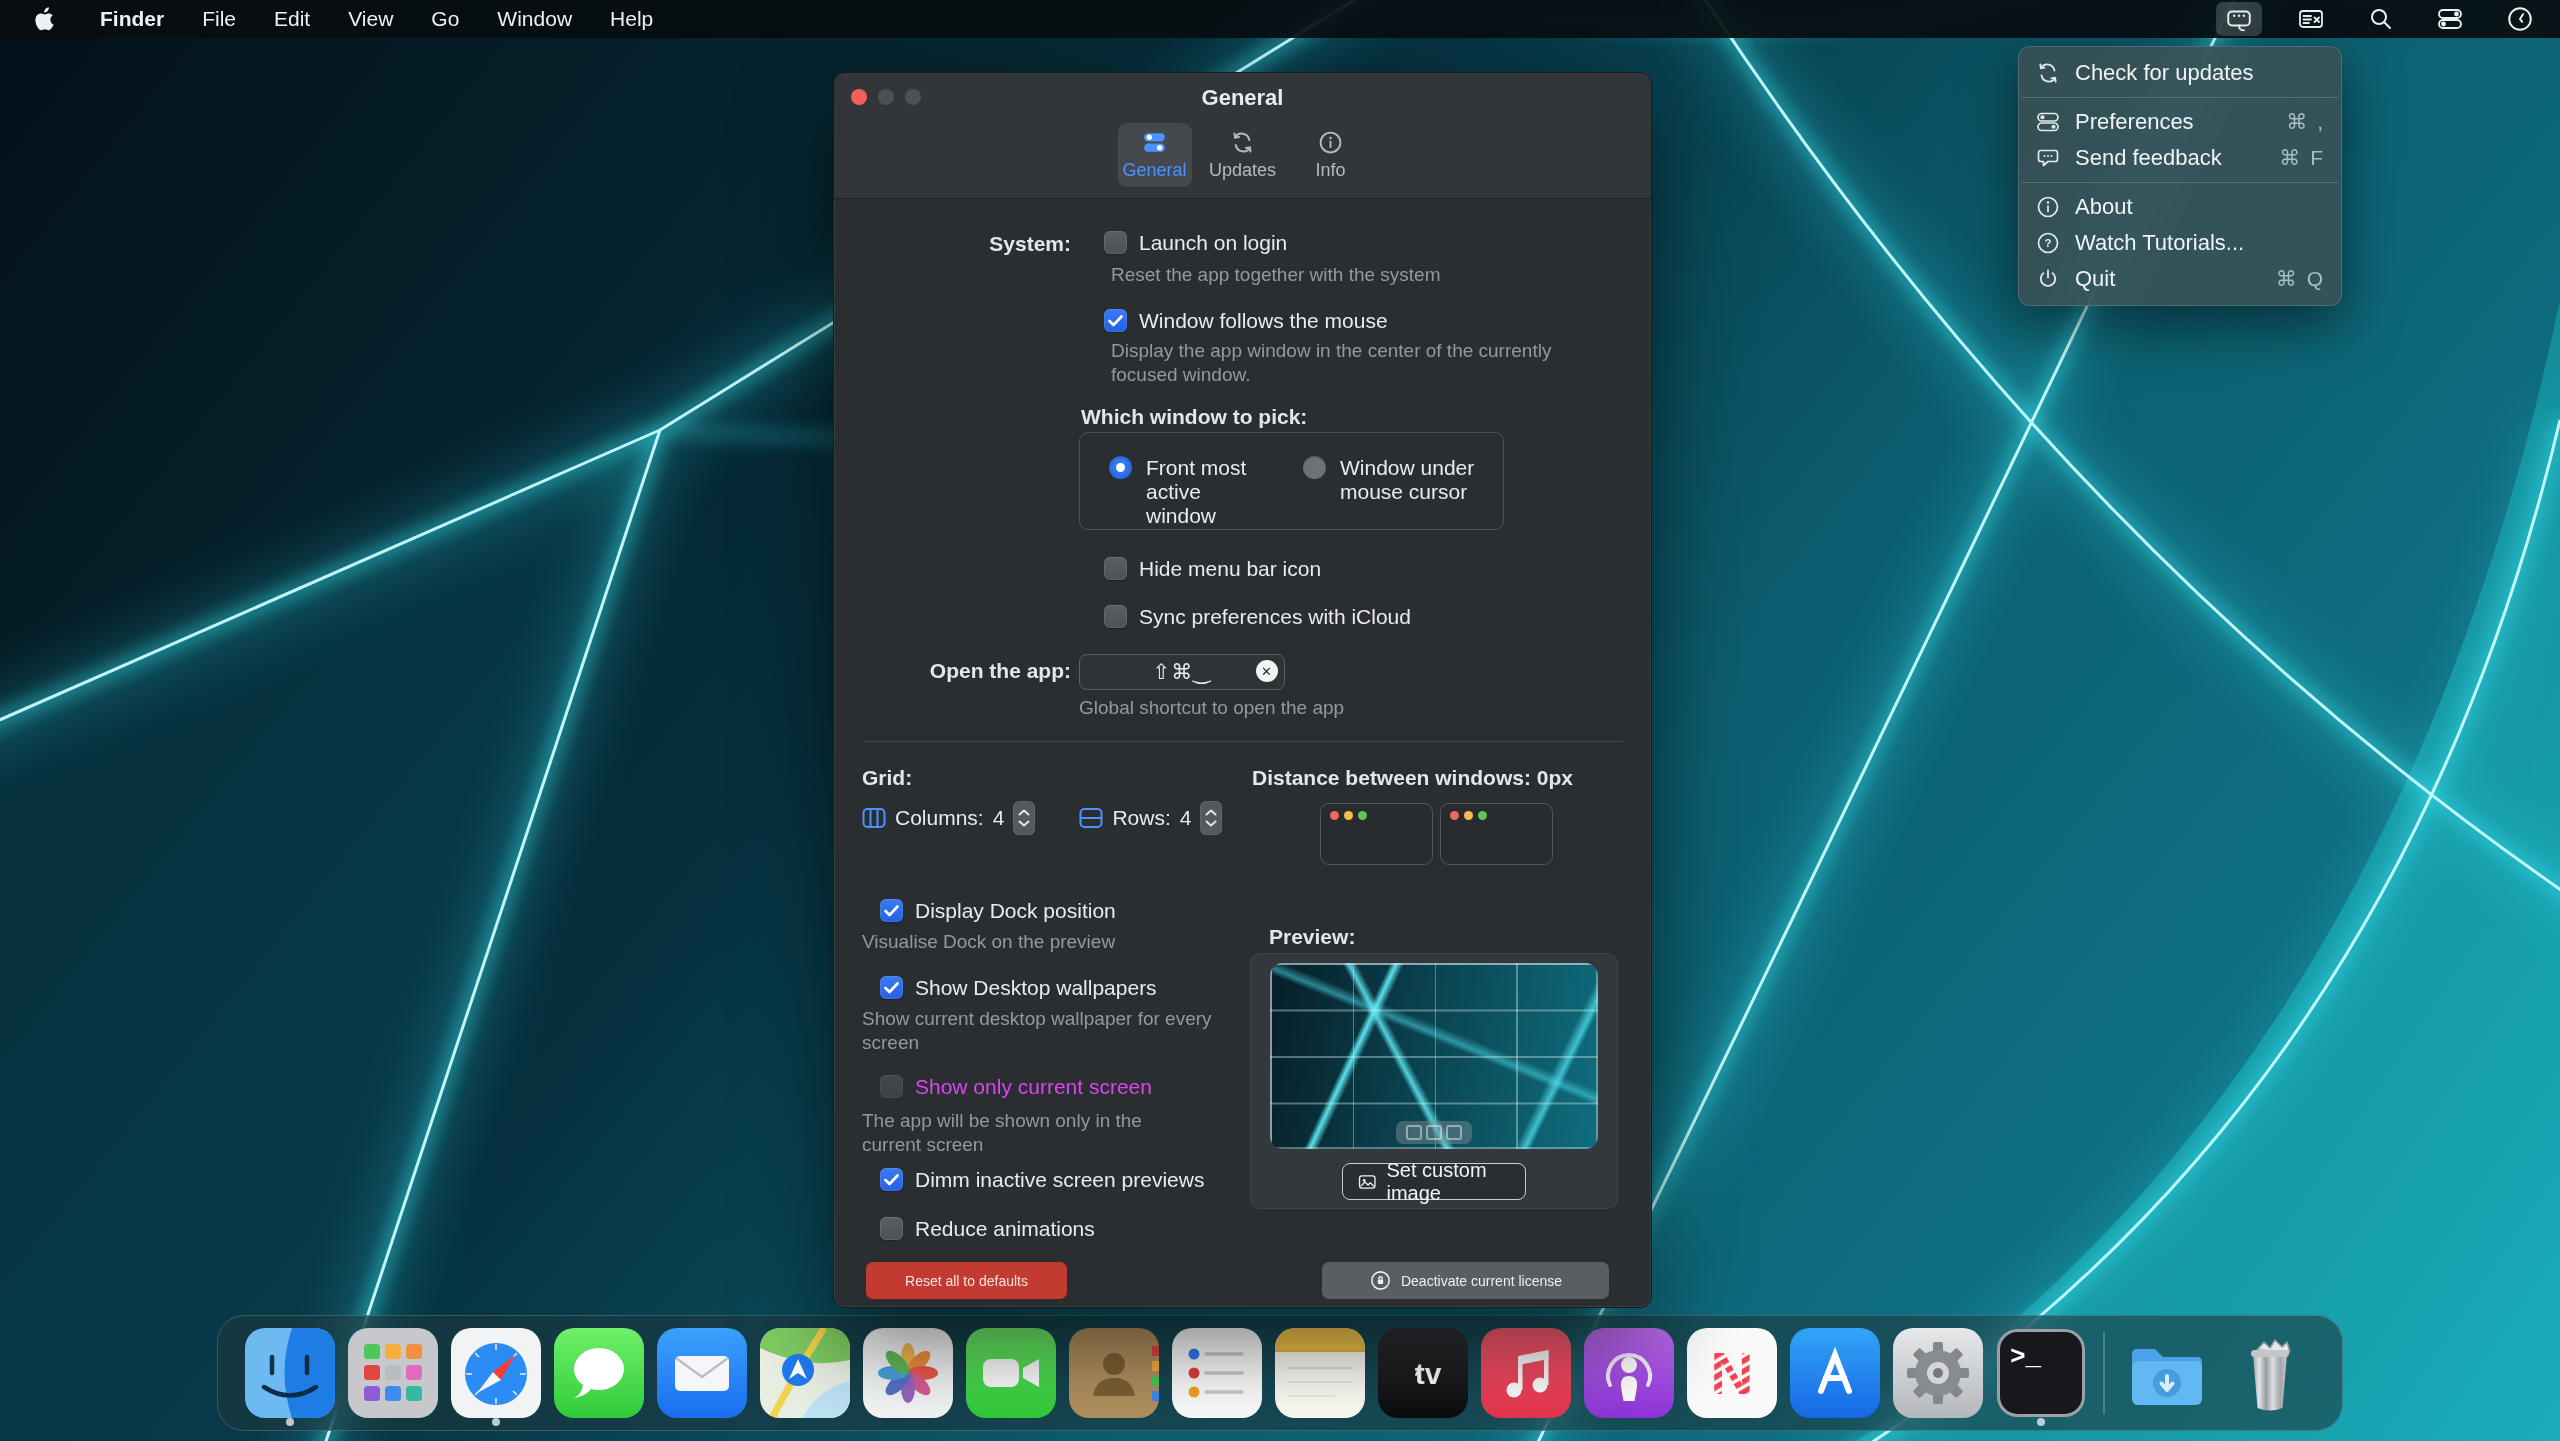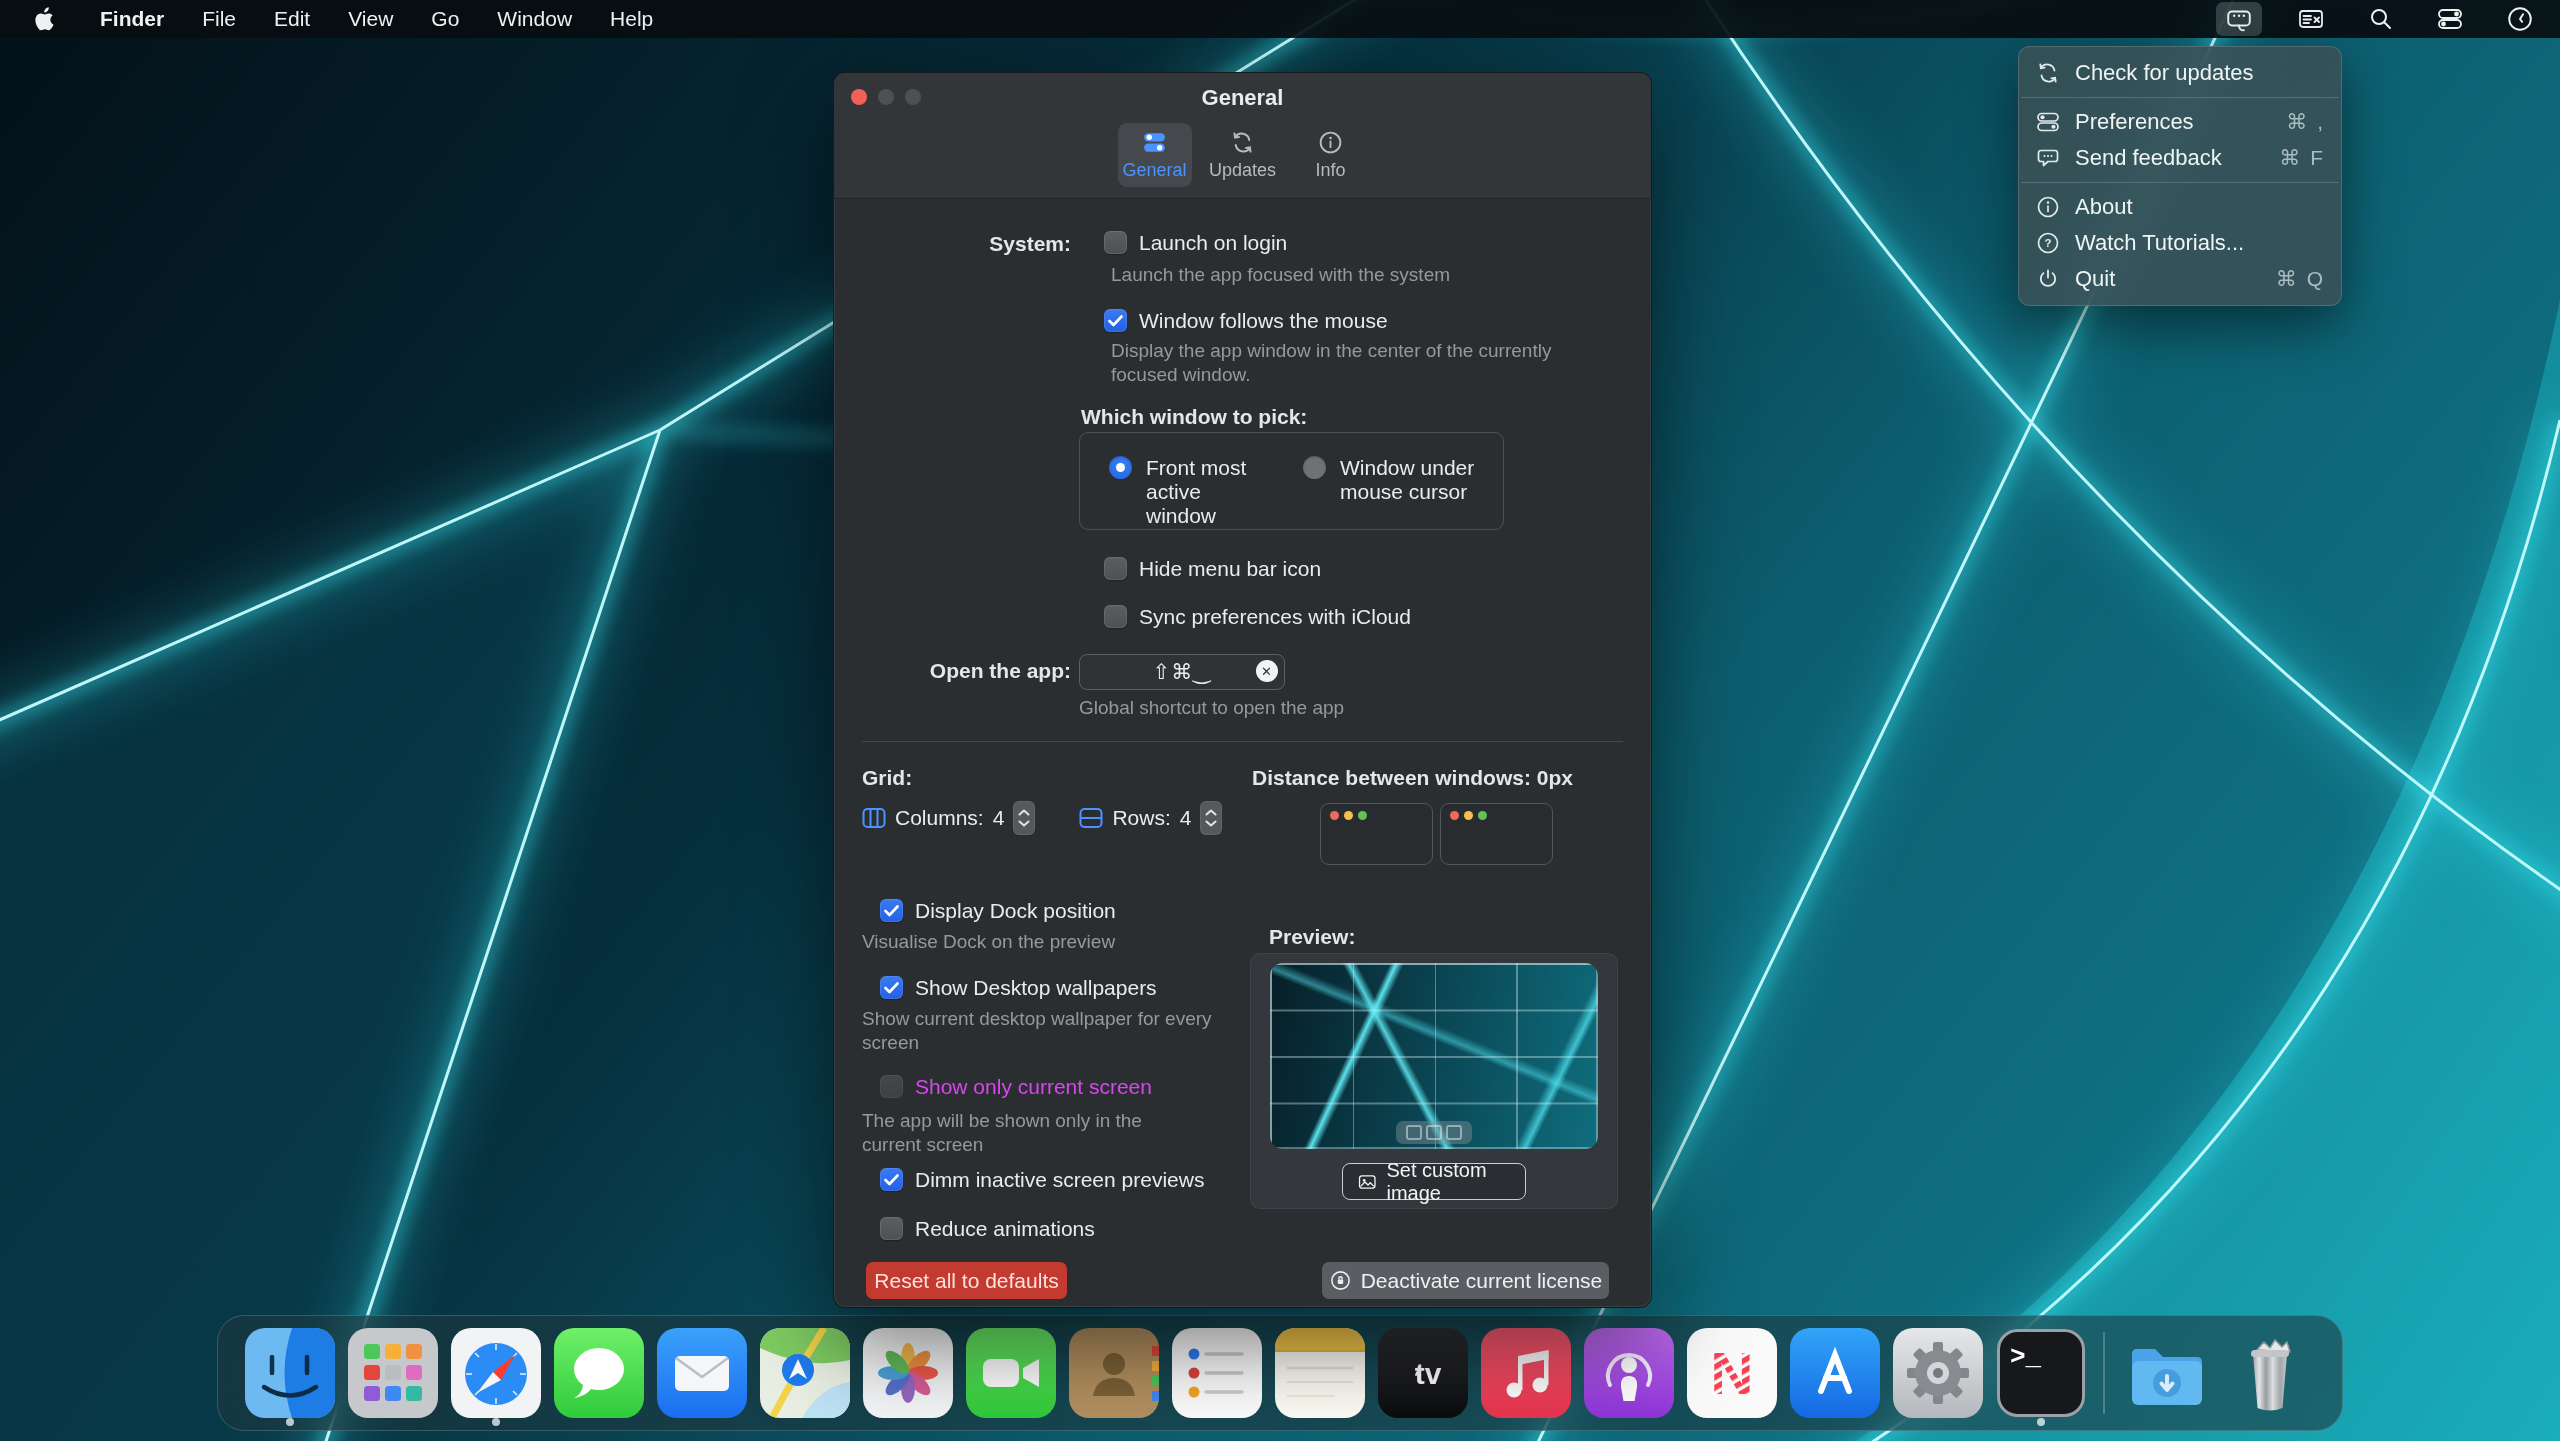--- a/index.html
+++ b/index.html
@@ -99,21 +99,21 @@
     background-image:linear-gradient(to right, rgba(215,240,243,0.38) 2px, transparent 2px),
                      linear-gradient(to bottom, rgba(215,240,243,0.38) 2px, transparent 2px);
     background-size:25% 25%;
     box-shadow:inset 0 0 0 2px rgba(215,240,243,0.38);}
   .prevdock{position:absolute;left:50%;bottom:5px;transform:translateX(-50%);width:76px;height:23px;border-radius:7px;
     background:rgba(130,145,150,0.45);display:flex;align-items:center;justify-content:center;gap:4px;}
   .prevdock span{width:16px;height:15px;border-radius:3px;border:2px solid rgba(215,230,233,0.55);box-sizing:border-box;}
   .setimgbtn{position:absolute;left:50%;transform:translateX(-50%);top:210px;height:35px;padding:0 15px;
     border:1.5px solid #caced0;border-radius:8px;background:rgba(26,30,32,0.35);
     color:#f2f4f4;font-size:20px;display:flex;align-items:center;gap:10px;}
-  .btn{position:absolute;top:1063px;height:37px;border-radius:7px;font-size:21px;display:flex;align-items:center;justify-content:center;gap:9px;}
+  .btn{position:absolute;top:1063px;height:37px;border-radius:7px;font-size:14px;display:flex;align-items:center;justify-content:center;gap:9px;}
   .btn.reset{left:32px;width:201px;background:#c23a30;color:#ffe2de;}
   .btn.deact{left:488px;width:287px;background:#5a5e62;color:#eef0f1;}
   
   .dock{position:absolute;left:217px;top:1315px;width:2126px;height:116px;z-index:20;
     border-radius:27px;background:rgba(30,55,62,0.58);border:1px solid rgba(255,255,255,0.17);
     box-sizing:border-box;display:flex;align-items:center;justify-content:center;gap:13px;padding:0 12px;
     backdrop-filter:blur(18px);}
   .ditem{position:relative;width:90px;height:108px;display:flex;align-items:center;justify-content:center;flex:none;}
   .ddot{position:absolute;bottom:1px;left:50%;transform:translateX(-50%);width:8px;height:8px;border-radius:50%;background:rgba(230,238,238,0.8);opacity:0;}
   .ddot.on{opacity:1;}
@@ -334,21 +334,21 @@
     <div class="formlabel" style="top:33px;">System:</div>
 
     <div class="cbrow" style="top:32px;">
       <span class="cb">
         <svg width="15" height="12" viewBox="0 0 15 12">
             <polyline points="1.5,6 5.5,10 13.5,1.5" fill="none" stroke="#fff" stroke-width="2.6" stroke-linecap="round" stroke-linejoin="round"></polyline>
           </svg>
       </span>
       <span class="lbl">Launch on login</span>
     </div>
-    <div class="sub" style="left:277px;top:64px;width:480px;">Launch the app focused with the system</div>
+    <div class="sub" style="left:277px;top:64px;width:480px;">Reset the app together with the system</div>
 
     <div class="cbrow" style="top:110px;">
       <span class="cb checked">
         <svg width="15" height="12" viewBox="0 0 15 12">
             <polyline points="1.5,6 5.5,10 13.5,1.5" fill="none" stroke="#fff" stroke-width="2.6" stroke-linecap="round" stroke-linejoin="round"></polyline>
           </svg>
       </span>
       <span class="lbl">Window follows the mouse</span>
     </div>
     <div class="sub" style="left:277px;top:140px;width:460px;">Display the app window in the center of the currently focused window.</div>

